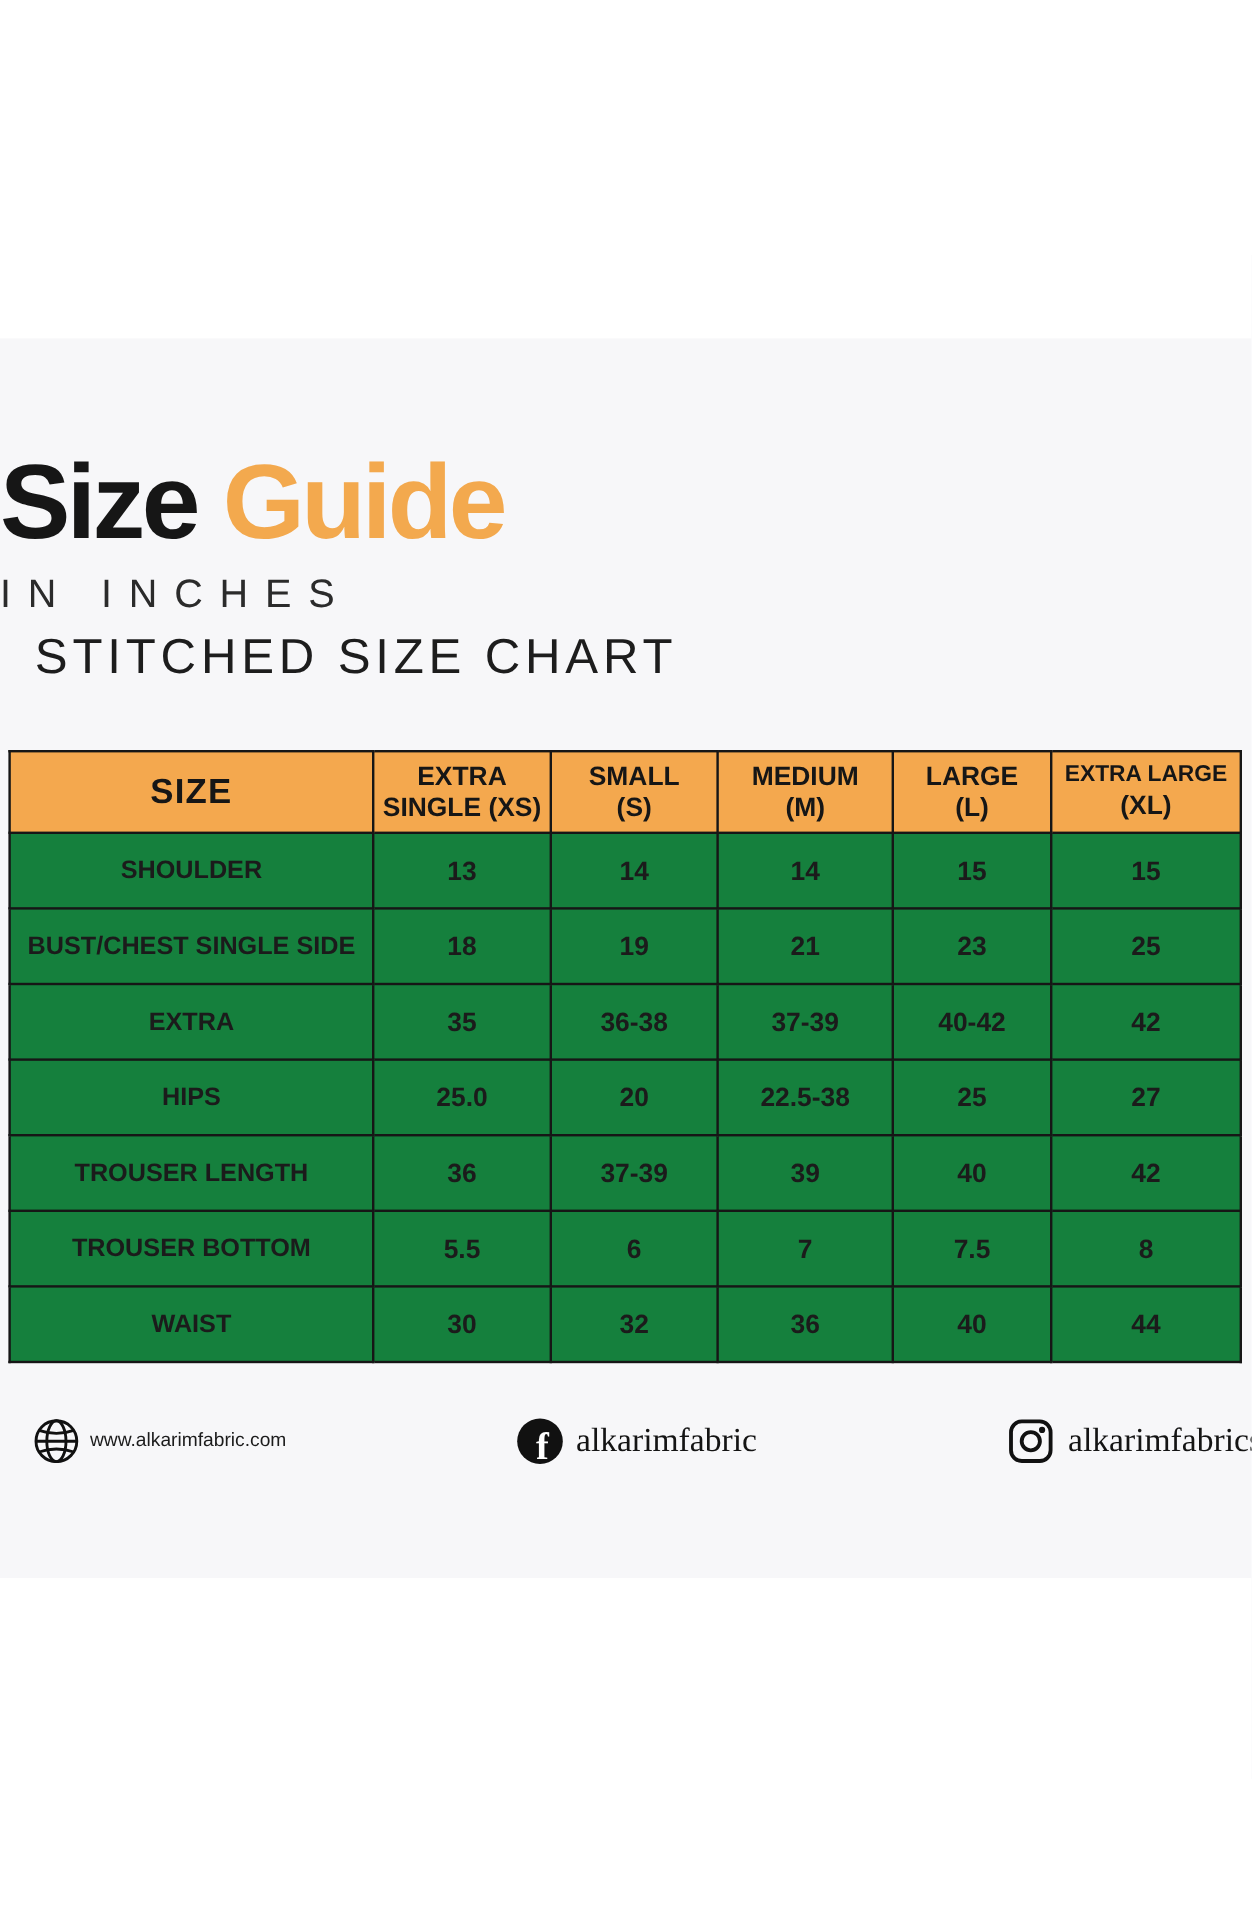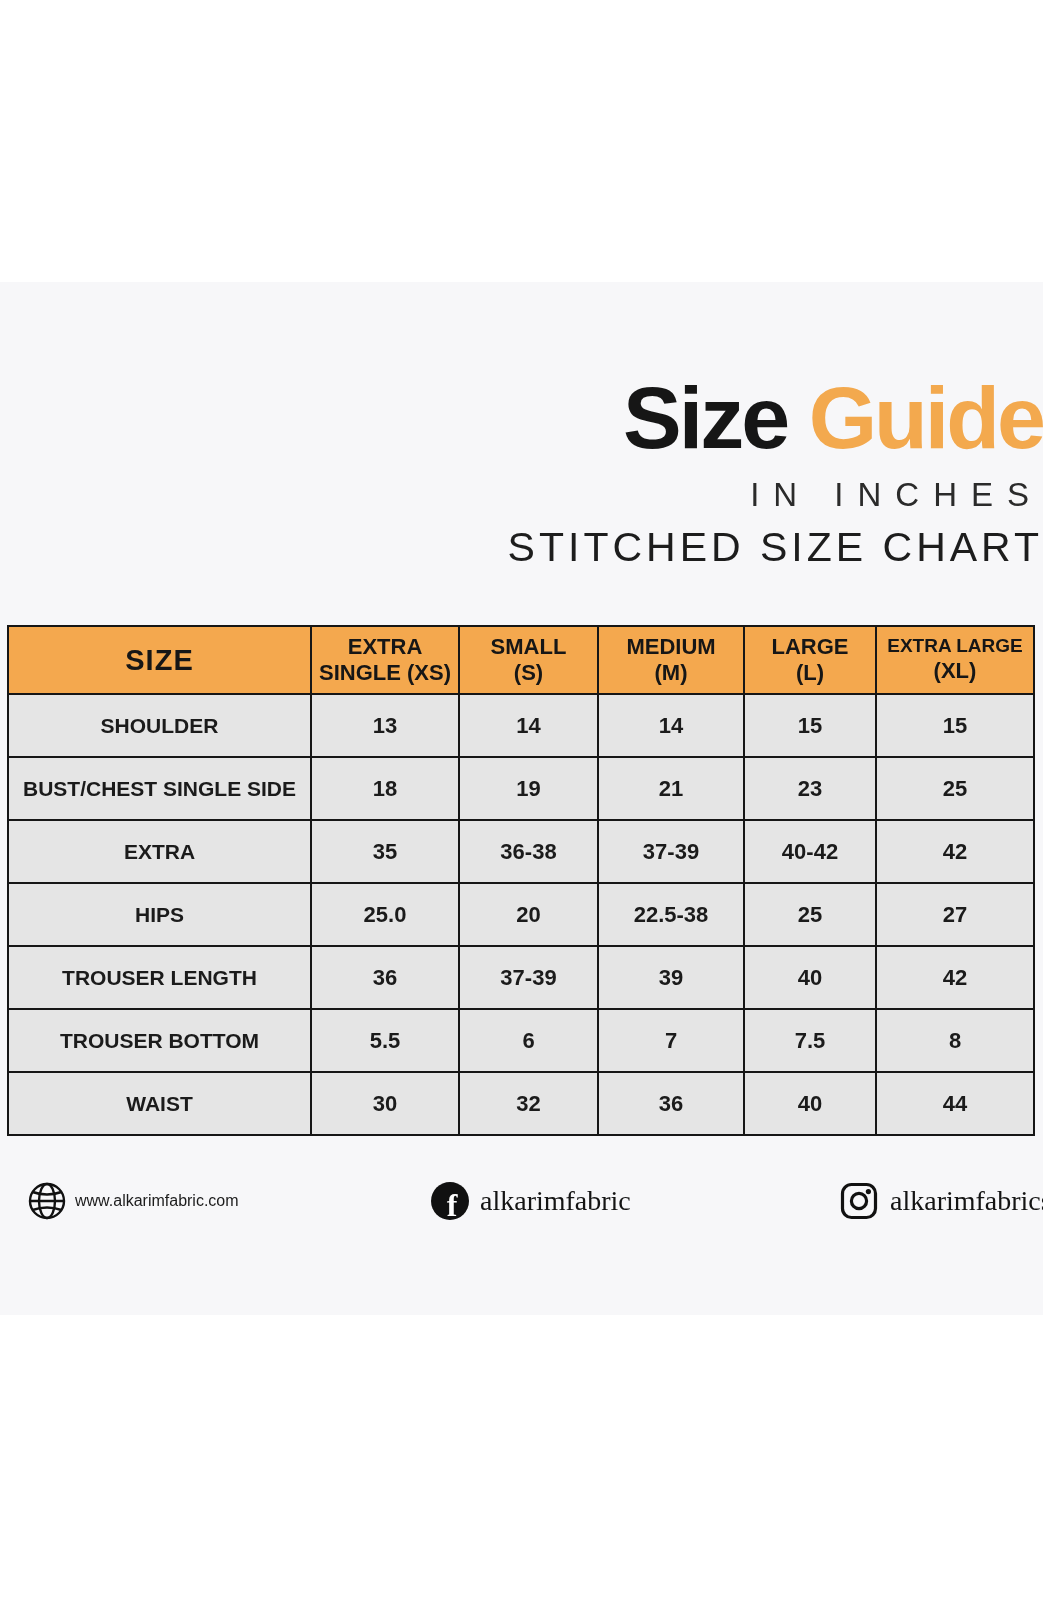--- a/index.html
+++ b/index.html
@@ -5,47 +5,47 @@
   html,body{margin:0;padding:0;}
   body{
     width:1043px;height:1600px;background:#ffffff;overflow:hidden;position:relative;
     font-family:"Liberation Sans", sans-serif;color:#1a1a1a;
   }
   .poster{
     position:absolute;left:0;top:282px;width:1043px;height:1033px;
     background:#f7f7f9;
   }
   
-  .title-block{position:absolute;top:92px;left:0;width:100%;text-align:right;}
+  .title-block{position:absolute;top:92px;left:0;width:100%;text-align:left;}
   .main-title{
     margin:0;font-size:88px;line-height:1;font-weight:bold;letter-spacing:-3px;color:#161616;
   }
   .main-title .orange{color:#F3A94E;}
   .subtitle-inches{
     margin-top:14px;font-size:33px;font-weight:normal;letter-spacing:14px;color:#2b2b2b;
   }
   .subtitle-stitched{
-    margin-top:10px;font-size:41px;font-weight:normal;letter-spacing:4px;color:#1d1d1d;
+    margin-top:10px;font-size:41px;font-weight:normal;letter-spacing:4px;color:#1d1d1d;padding-left:29px;
   }
   
   table.size-table{
     position:absolute;left:7px;top:343px;width:1026px;
     border-collapse:collapse;table-layout:fixed;
   }
   .size-table th,.size-table td{
     border:2px solid #161616;text-align:center;vertical-align:middle;padding:0 4px;
   }
   .size-table thead th{
     background:#F4A84E;height:66px;font-size:22px;font-weight:bold;line-height:1.2;color:#161616;
   }
   .size-table thead th.size-head{font-size:29px;letter-spacing:1px;}
   .size-table thead th .hl{display:block;}
   .size-table thead th .xl-small{font-size:19px;}
   .size-table tbody td{
-    height:61px;background:#e5e5e5;font-size:22px;font-weight:bold;color:#1b1b1b;
+    height:61px;background:#15803d;font-size:22px;font-weight:bold;color:#1b1b1b;
   }
   .size-table tbody td.row-label{font-size:21px;}
   
   .footer{position:absolute;left:0;top:896px;width:100%;height:50px;}
   .footer-item{position:absolute;display:flex;align-items:center;height:46px;}
   .footer-item.web{left:26px;gap:7px;}
   .footer-item.fb{left:431px;gap:11px;}
   .footer-item.ig{left:840px;gap:12px;}
   .footer-item .label-sans{font-size:16px;color:#1c1c1c;}
   .footer-item .label-serif{

